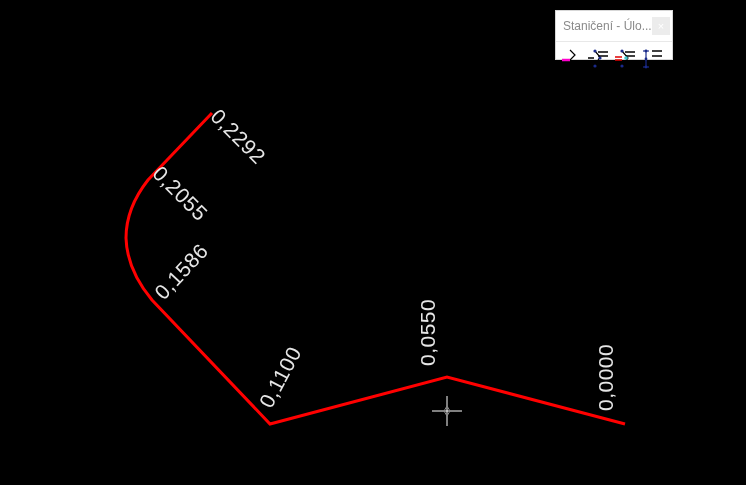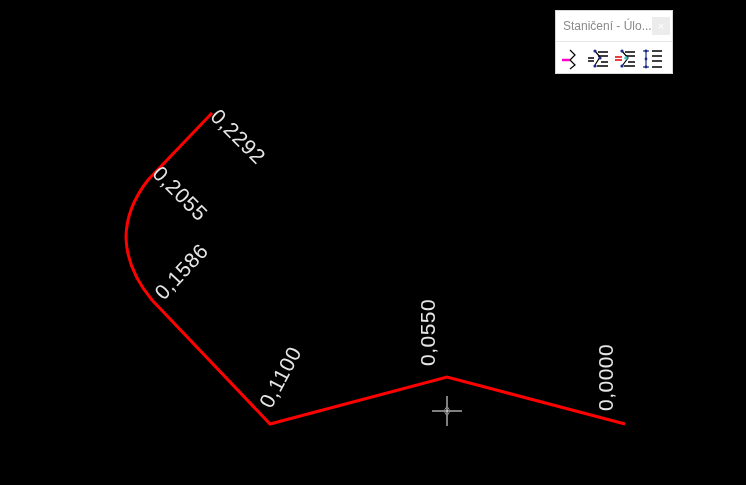--- a/index.html
+++ b/index.html
@@ -30,21 +30,21 @@
       white-space: nowrap;
       transform-origin: 0 100%;
       letter-spacing: 0.5px;
     }
     
     .toolbar {
       position: absolute;
       left: 555px;
       top: 10px;
       width: 118px;
-      height: 64px;
+      height: 50px;
       background: #ffffff;
       border: 1px solid #d7d7d7;
       box-sizing: border-box;
     }
     .toolbar-titlebar {
       height: 30px;
       display: flex;
       align-items: center;
       padding-left: 7px;
       position: relative;

